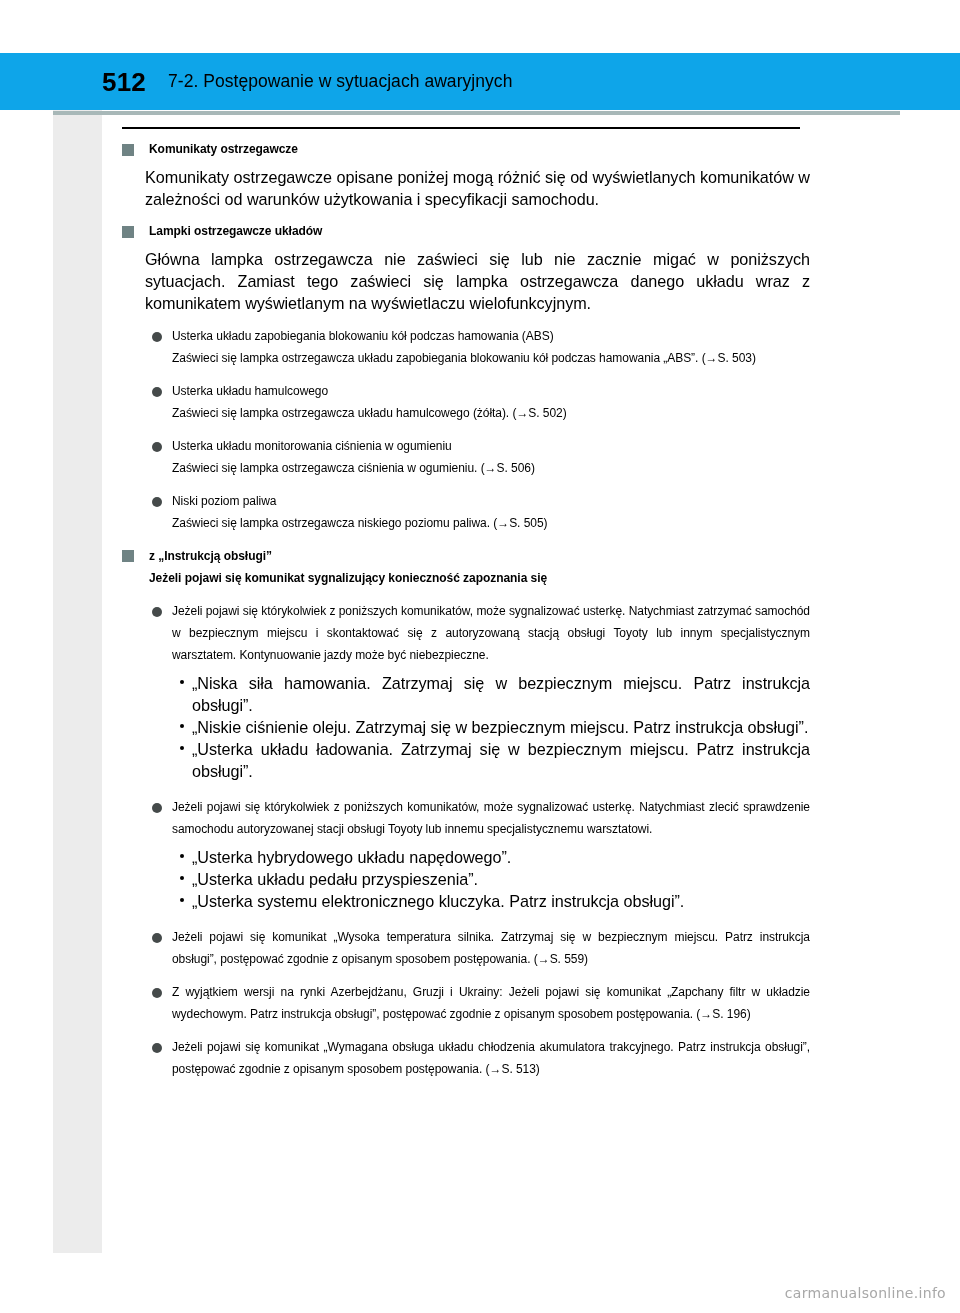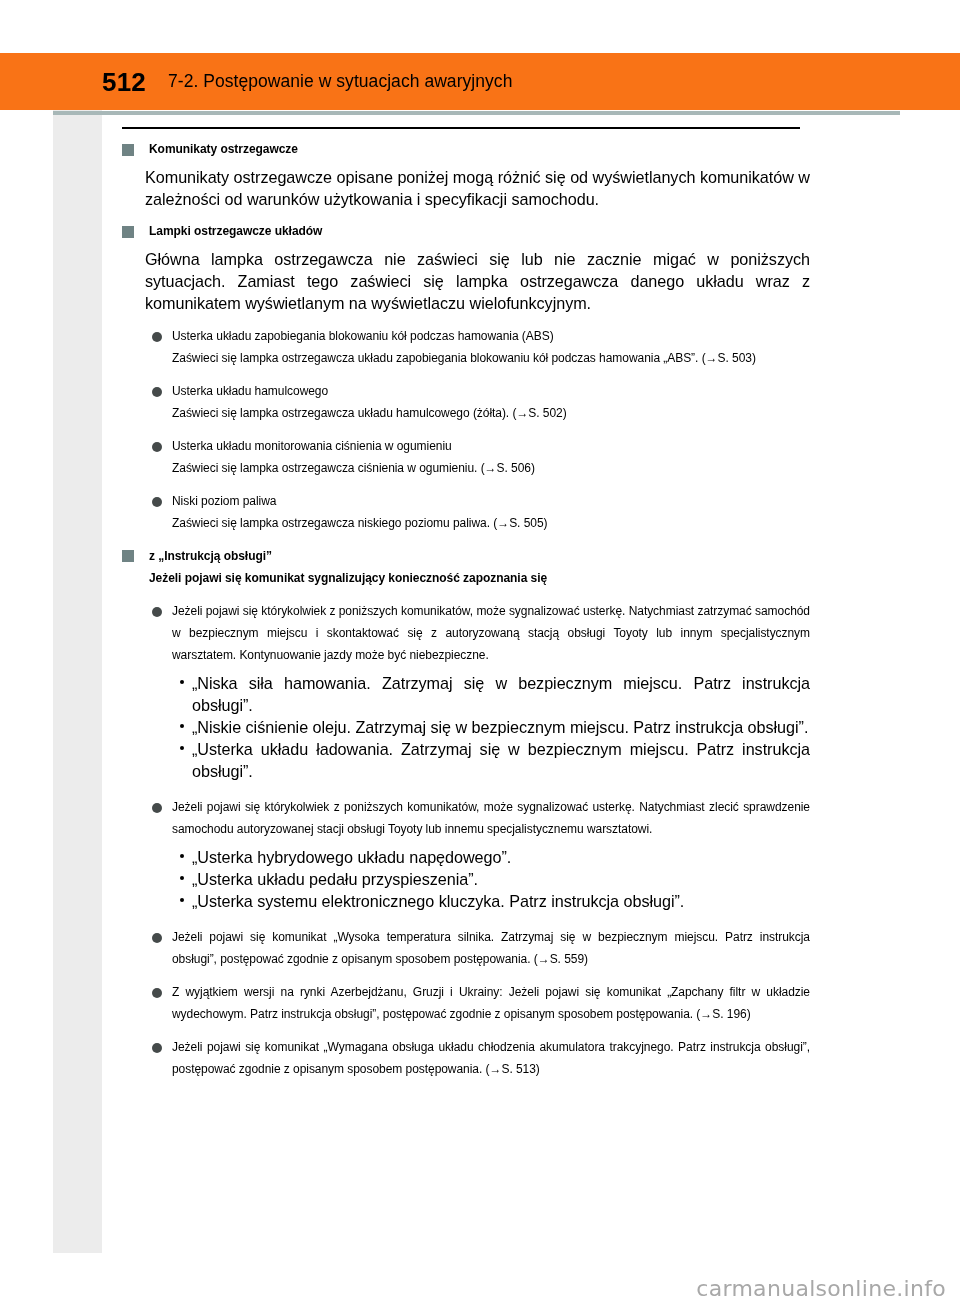--- a/index.html
+++ b/index.html
@@ -27,21 +27,21 @@
     background: #ececec;
   }
 
   
   #page-header {
     position: absolute;
     left: 0;
     top: 53px;
     width: 960px;
     height: 57px;
-    background: #f97316;
+    background: #0ea5e9;
     z-index: 2;
   }
   #header-inner {
     position: absolute;
     left: 102px;
     top: 0;
     height: 57px;
     display: flex;
     align-items: center;
   }
@@ -165,21 +165,21 @@
 
   .gap-sm { height: 6px; }
   .gap-md { height: 11px; }
   .gap-lg { height: 14px; }
 
   
   #watermark {
     position: absolute;
     right: 14px;
     bottom: 12px;
-    font-size: 22px;
+    font-size: 14px;
     color: #a8a8a8;
     letter-spacing: 0.3px;
     font-family: "DejaVu Sans", sans-serif;
   }
 </style>
 </head>
 <body>
 
 <div id="side-band"></div>
 

